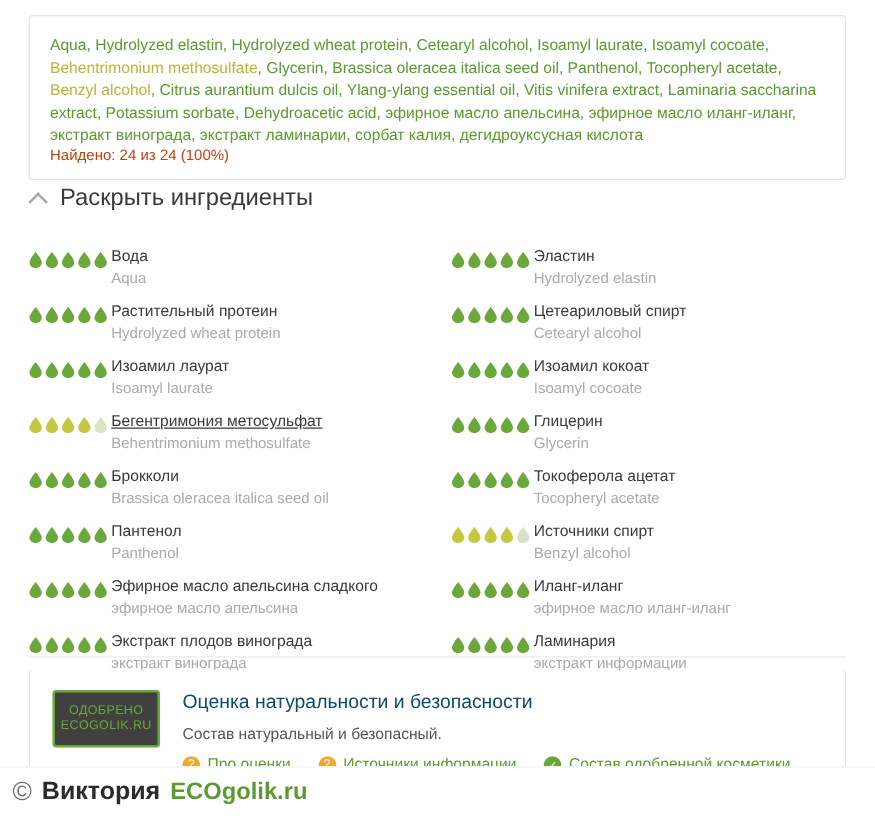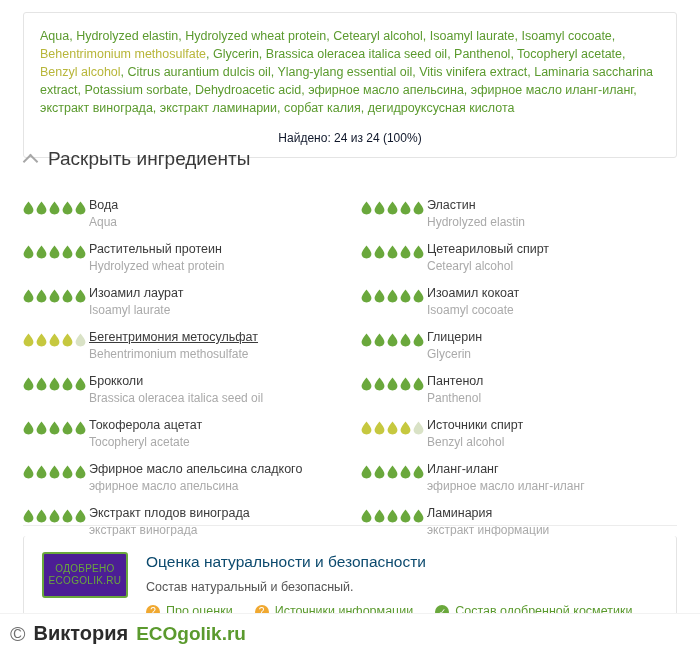--- a/index.html
+++ b/index.html
@@ -41,24 +41,22 @@
     line-height: 18px;
     color: #5b9a2e;
   }
   .summary-text .warn {
     color: #b8b63a;
   }
   .summary-text .neutral {
     color: #5b9a2e;
   }
   .found-line {
-    margin-top: 14px;
     font-size: 12px;
-    color: #0f172a;
-    text-align: center;
+    color: #c2410c;
   }
 
   
   .collapse-header {
     position: absolute;
     left: 24px;
     top: 148px;
     display: flex;
     align-items: center;
     gap: 10px;
@@ -168,21 +166,21 @@
   .badge {
     width: 82px;
     height: 42px;
     border: 2px solid #6aa83c;
     border-radius: 3px;
     display: flex;
     flex-direction: column;
     align-items: center;
     justify-content: center;
     flex: 0 0 82px;
-    background: #4c1d95;
+    background: #404040;
   }
   .badge-top {
     font-size: 10px;
     color: #6aa83c;
     letter-spacing: 0.3px;
     line-height: 12px;
   }
   .badge-bottom {
     font-size: 10px;
     color: #6aa83c;
@@ -606,55 +604,55 @@
               <path d="M5.5 0.6 C5.5 0.6 0.6 6.2 0.6 9 C0.6 11.7 2.8 13.4 5.5 13.4 C8.2 13.4 10.4 11.7 10.4 9 C10.4 6.2 5.5 0.6 5.5 0.6 Z" fill="#6aa83c"></path>
             </svg>
           </span>
           <span class="drop">
             <svg width="11" height="14" viewBox="0 0 11 14" xmlns="http://www.w3.org/2000/svg">
               <path d="M5.5 0.6 C5.5 0.6 0.6 6.2 0.6 9 C0.6 11.7 2.8 13.4 5.5 13.4 C8.2 13.4 10.4 11.7 10.4 9 C10.4 6.2 5.5 0.6 5.5 0.6 Z" fill="#6aa83c"></path>
             </svg>
           </span>
         </div>
         <div class="ing-texts">
+          <div class="ing-name">Токоферола ацетат</div>
+          <div class="ing-sub">Tocopheryl acetate</div>
+        </div>
+      </div>
+      <div class="ing-row">
+        <div class="drops">
+          <span class="drop">
+            <svg width="11" height="14" viewBox="0 0 11 14" xmlns="http://www.w3.org/2000/svg">
+              <path d="M5.5 0.6 C5.5 0.6 0.6 6.2 0.6 9 C0.6 11.7 2.8 13.4 5.5 13.4 C8.2 13.4 10.4 11.7 10.4 9 C10.4 6.2 5.5 0.6 5.5 0.6 Z" fill="#6aa83c"></path>
+            </svg>
+          </span>
+          <span class="drop">
+            <svg width="11" height="14" viewBox="0 0 11 14" xmlns="http://www.w3.org/2000/svg">
+              <path d="M5.5 0.6 C5.5 0.6 0.6 6.2 0.6 9 C0.6 11.7 2.8 13.4 5.5 13.4 C8.2 13.4 10.4 11.7 10.4 9 C10.4 6.2 5.5 0.6 5.5 0.6 Z" fill="#6aa83c"></path>
+            </svg>
+          </span>
+          <span class="drop">
+            <svg width="11" height="14" viewBox="0 0 11 14" xmlns="http://www.w3.org/2000/svg">
+              <path d="M5.5 0.6 C5.5 0.6 0.6 6.2 0.6 9 C0.6 11.7 2.8 13.4 5.5 13.4 C8.2 13.4 10.4 11.7 10.4 9 C10.4 6.2 5.5 0.6 5.5 0.6 Z" fill="#6aa83c"></path>
+            </svg>
+          </span>
+          <span class="drop">
+            <svg width="11" height="14" viewBox="0 0 11 14" xmlns="http://www.w3.org/2000/svg">
+              <path d="M5.5 0.6 C5.5 0.6 0.6 6.2 0.6 9 C0.6 11.7 2.8 13.4 5.5 13.4 C8.2 13.4 10.4 11.7 10.4 9 C10.4 6.2 5.5 0.6 5.5 0.6 Z" fill="#6aa83c"></path>
+            </svg>
+          </span>
+          <span class="drop">
+            <svg width="11" height="14" viewBox="0 0 11 14" xmlns="http://www.w3.org/2000/svg">
+              <path d="M5.5 0.6 C5.5 0.6 0.6 6.2 0.6 9 C0.6 11.7 2.8 13.4 5.5 13.4 C8.2 13.4 10.4 11.7 10.4 9 C10.4 6.2 5.5 0.6 5.5 0.6 Z" fill="#6aa83c"></path>
+            </svg>
+          </span>
+        </div>
+        <div class="ing-texts">
           <div class="ing-name">Пантенол</div>
           <div class="ing-sub">Panthenol</div>
-        </div>
-      </div>
-      <div class="ing-row">
-        <div class="drops">
-          <span class="drop">
-            <svg width="11" height="14" viewBox="0 0 11 14" xmlns="http://www.w3.org/2000/svg">
-              <path d="M5.5 0.6 C5.5 0.6 0.6 6.2 0.6 9 C0.6 11.7 2.8 13.4 5.5 13.4 C8.2 13.4 10.4 11.7 10.4 9 C10.4 6.2 5.5 0.6 5.5 0.6 Z" fill="#6aa83c"></path>
-            </svg>
-          </span>
-          <span class="drop">
-            <svg width="11" height="14" viewBox="0 0 11 14" xmlns="http://www.w3.org/2000/svg">
-              <path d="M5.5 0.6 C5.5 0.6 0.6 6.2 0.6 9 C0.6 11.7 2.8 13.4 5.5 13.4 C8.2 13.4 10.4 11.7 10.4 9 C10.4 6.2 5.5 0.6 5.5 0.6 Z" fill="#6aa83c"></path>
-            </svg>
-          </span>
-          <span class="drop">
-            <svg width="11" height="14" viewBox="0 0 11 14" xmlns="http://www.w3.org/2000/svg">
-              <path d="M5.5 0.6 C5.5 0.6 0.6 6.2 0.6 9 C0.6 11.7 2.8 13.4 5.5 13.4 C8.2 13.4 10.4 11.7 10.4 9 C10.4 6.2 5.5 0.6 5.5 0.6 Z" fill="#6aa83c"></path>
-            </svg>
-          </span>
-          <span class="drop">
-            <svg width="11" height="14" viewBox="0 0 11 14" xmlns="http://www.w3.org/2000/svg">
-              <path d="M5.5 0.6 C5.5 0.6 0.6 6.2 0.6 9 C0.6 11.7 2.8 13.4 5.5 13.4 C8.2 13.4 10.4 11.7 10.4 9 C10.4 6.2 5.5 0.6 5.5 0.6 Z" fill="#6aa83c"></path>
-            </svg>
-          </span>
-          <span class="drop">
-            <svg width="11" height="14" viewBox="0 0 11 14" xmlns="http://www.w3.org/2000/svg">
-              <path d="M5.5 0.6 C5.5 0.6 0.6 6.2 0.6 9 C0.6 11.7 2.8 13.4 5.5 13.4 C8.2 13.4 10.4 11.7 10.4 9 C10.4 6.2 5.5 0.6 5.5 0.6 Z" fill="#6aa83c"></path>
-            </svg>
-          </span>
-        </div>
-        <div class="ing-texts">
-          <div class="ing-name">Токоферола ацетат</div>
-          <div class="ing-sub">Tocopheryl acetate</div>
         </div>
       </div>
       <div class="ing-row">
         <div class="drops">
           <span class="drop">
             <svg width="11" height="14" viewBox="0 0 11 14" xmlns="http://www.w3.org/2000/svg">
               <path d="M5.5 0.6 C5.5 0.6 0.6 6.2 0.6 9 C0.6 11.7 2.8 13.4 5.5 13.4 C8.2 13.4 10.4 11.7 10.4 9 C10.4 6.2 5.5 0.6 5.5 0.6 Z" fill="#c6c83f"></path>
             </svg>
           </span>
           <span class="drop">

